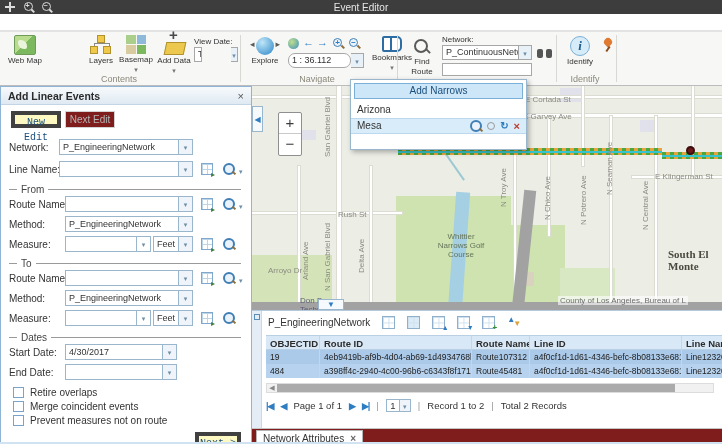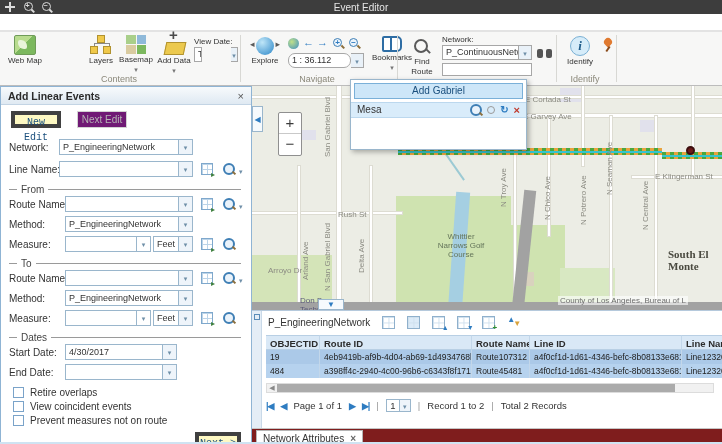--- a/index.html
+++ b/index.html
@@ -143,21 +143,21 @@
 
   
   #panel { position:absolute; left:0; top:86px; width:252px; height:358px; background:#fff;
            border:1px solid #8fb4d4; z-index:40; }
   #panel-hd { height:18px; background:linear-gradient(#f7fafc,#dfe9f2); border-bottom:1px solid #c3d4e4;
               display:flex; align-items:center; padding:0 7px; }
   #panel-hd .t { font-weight:bold; font-size:10.5px; color:#2b2b2b; }
   #panel-hd .x { margin-left:auto; color:#555; font-size:11px; }
   .pbtn { position:absolute; height:17px; text-align:center; line-height:15px; font-size:10px; }
   .pbtn.on { background:#fef9c3; border:4px solid #404040; color:#1a4f7d;font-family:Liberation Mono, monospace; }
-  .pbtn.off { background:#701a75; border:1px solid #d3d3d3; color:#b5b5b5;margin-left:12px; }
+  .pbtn.off { background:#7f1d1d; border:1px solid #d3d3d3; color:#b5b5b5; }
   .plab { position:absolute; font-size:10px; color:#333; }
   .fld { position:absolute; display:flex; height:16px; }
   .fld .box { background:#fff; border:1px solid #9ab6cc; font-size:9px; line-height:14px;
               padding:0 3px; overflow:hidden; white-space:nowrap; flex:1; }
   .fld .dd { width:14px; background:#eef4fa; border:1px solid #9ab6cc; border-left:none;
              text-align:center; line-height:14px; }
   .grid-ic { position:absolute; width:12px; height:12px; border:1px solid #7fa8cc;
              background-image:linear-gradient(#bcd4e8 1px, transparent 1px),
                               linear-gradient(90deg,#bcd4e8 1px, transparent 1px);
              background-size:50% 50%; }
@@ -384,21 +384,24 @@
 
     <div id="zoomctl">
       <div>+</div>
       <div>−</div>
     </div>
     <span class="collapse-tab" style="left:0;top:20px;width:11px;height:26px;line-height:26px;font-size:8px;">◀</span>
     <span class="collapse-tab" style="left:66px;top:213px;width:26px;height:11px;line-height:10px;font-size:8px;">▼</span>
   </div>
 
   <div id="bkpopup">
-    <div id="bk-add">Add Gabriel</div>
+    <div id="bk-add">Add Narrows</div>
+    <div class="bk-item">
+      <span>Arizona</span>
+    </div>
     <div class="bk-item sel">
       <span>Mesa</span>
       <span class="bk-icons">
         <span class="pmag" style="position:relative;width:12px;height:12px;"></span>
         <span class="ic-dot"></span>
         <span class="ic-refresh"></span>
         <span class="ic-xred"></span>
       </span>
     </div>
   </div>
@@ -502,21 +505,21 @@
       <span class="box"></span>
         <span class="dd caret"></span>
     </div>
 
     <div class="chk" style="left:12px;top:300px;">
       <span class="box"></span>
         <span>Retire overlaps</span>
     </div>
     <div class="chk" style="left:12px;top:314px;">
       <span class="box"></span>
-        <span>View coincident events</span>
+        <span>Merge coincident events</span>
     </div>
     <div class="chk" style="left:12px;top:328px;">
       <span class="box"></span>
         <span>Prevent measures not on route</span>
     </div>
 
     <span class="pbtn on" style="left:194px;top:345px;width:46px;">Next &gt;</span>
   </div>
 
   <div id="attr">

